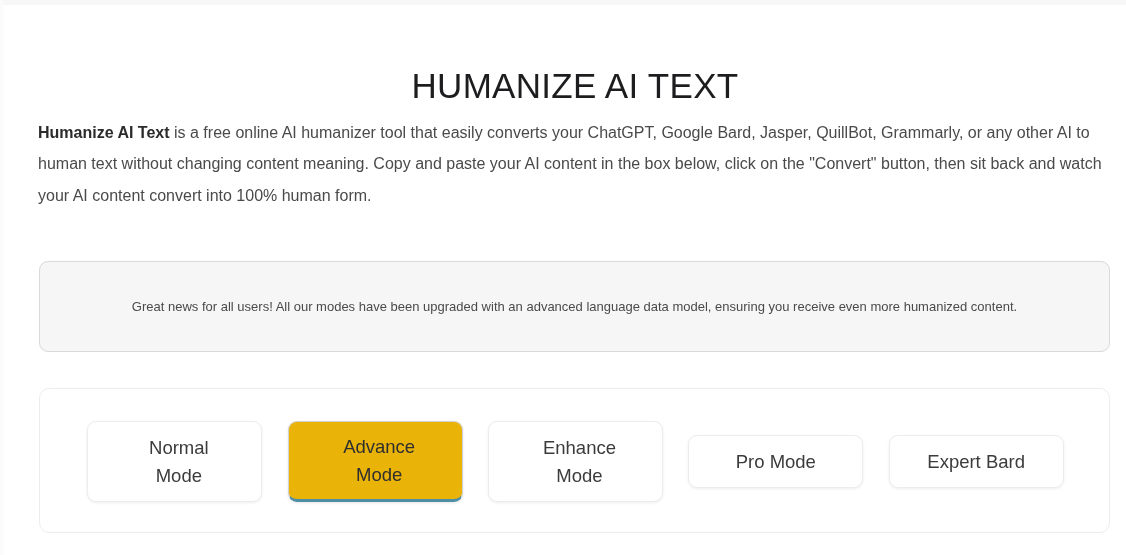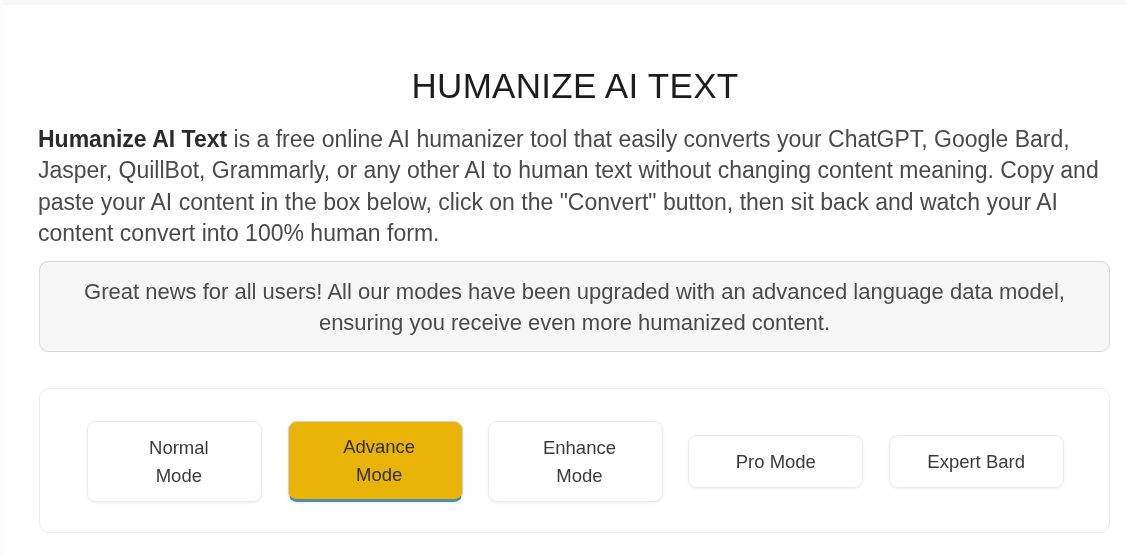--- a/index.html
+++ b/index.html
@@ -53,21 +53,21 @@
     line-height: 44px;
     color: #1d1d1f;
     letter-spacing: 0.3px;
   }
 
   .intro {
     position: absolute;
     left: 26px;
     top: 96px;
     width: 1072px;
-    font-size: 23px;
+    font-size: 16px;
     line-height: 31.4px;
     color: #4a4a4a;
     text-align: left;
   }
   .intro b {
     color: #2b2b2b;
     font-weight: 700;
   }
 
   .notice {
@@ -78,21 +78,21 @@
     height: 91px;
     box-sizing: border-box;
     background: #f6f6f6;
     border: 1px solid #d9d9d9;
     border-radius: 9px;
     display: flex;
     align-items: center;
     justify-content: center;
   }
   .notice-text {
-    font-size: 22px;
+    font-size: 13px;
     line-height: 31px;
     color: #4a4a4a;
     text-align: center;
     padding: 0 14px;
   }
 
   .modes-panel {
     position: absolute;
     left: 27px;
     top: 383px;

